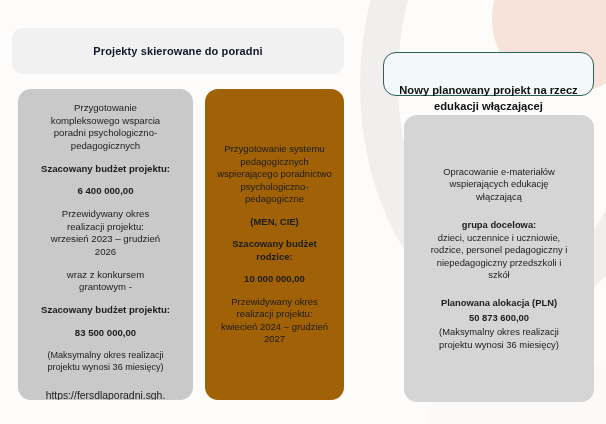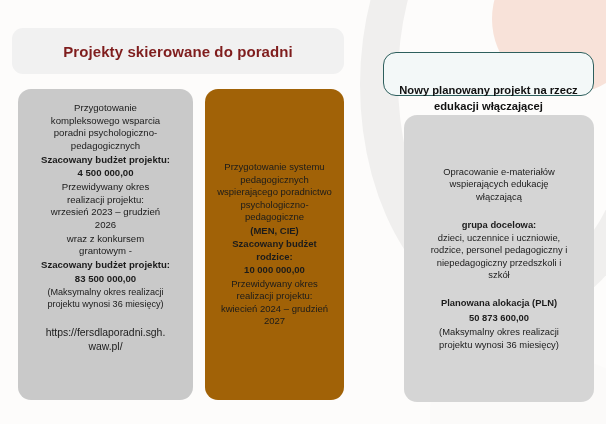--- a/index.html
+++ b/index.html
@@ -81,24 +81,24 @@
     top: 28px;
     width: 332px;
     height: 46px;
     background: #f1f1f1;
     border-radius: 11px;
     display: flex;
     align-items: center;
     justify-content: center;
   }
   .title-banner .banner-text {
-    font-size: 15px;
+    font-size: 11px;
     font-weight: bold;
     letter-spacing: 0.1px;
-    color: #7f1d1d;
+    color: #0f172a;
   }
 
   
   .title-banner-outline {
     left: 383px;
     top: 52px;
     width: 211px;
     height: 44px;
     background: #f3f8f8;
     border: 1.6px solid #2d5f5d;
@@ -165,21 +165,21 @@
 
   .tline {
     font-size: 9.6px;
     line-height: 1.32;
     color: #1b1b1b;
     margin: 0;
   }
   .tline.bold {
     font-weight: bold;
   }
-  .tline.gap-sm { margin-top: 1px; }
+  .tline.gap-sm { margin-top: 10px; }
   .tline.gap-md { margin-top: 2px; }
   .tline.gap-lg { margin-top: 16px; }
   .tline.link {
     font-size: 10.4px;
     line-height: 1.3;
   }
   .tline.small {
     font-size: 9.1px;
   }
   .card-right .tline { font-size: 9.4px; }
@@ -208,21 +208,21 @@
     </span>
   </div>
 
   <div class="card content-card card-left">
     <div class="card-body">
       <p class="tline">Przygotowanie</p>
       <p class="tline">kompleksowego wsparcia</p>
       <p class="tline">poradni psychologiczno-</p>
       <p class="tline">pedagogicznych</p>
       <p class="tline bold gap-sm">Szacowany budżet projektu:</p>
-      <p class="tline bold gap-sm">4 500 000,00</p>
+      <p class="tline bold gap-sm">6 400 000,00</p>
       <p class="tline gap-sm">Przewidywany okres</p>
       <p class="tline">realizacji projektu:</p>
       <p class="tline">wrzesień 2023 – grudzień</p>
       <p class="tline">2026</p>
       <p class="tline gap-sm">wraz z konkursem</p>
       <p class="tline">grantowym  -</p>
       <p class="tline bold gap-sm">Szacowany budżet projektu:</p>
       <p class="tline bold gap-sm">83 500 000,00</p>
       <p class="tline small gap-sm">(Maksymalny okres realizacji</p>
       <p class="tline small">projektu wynosi 36 miesięcy)</p>

